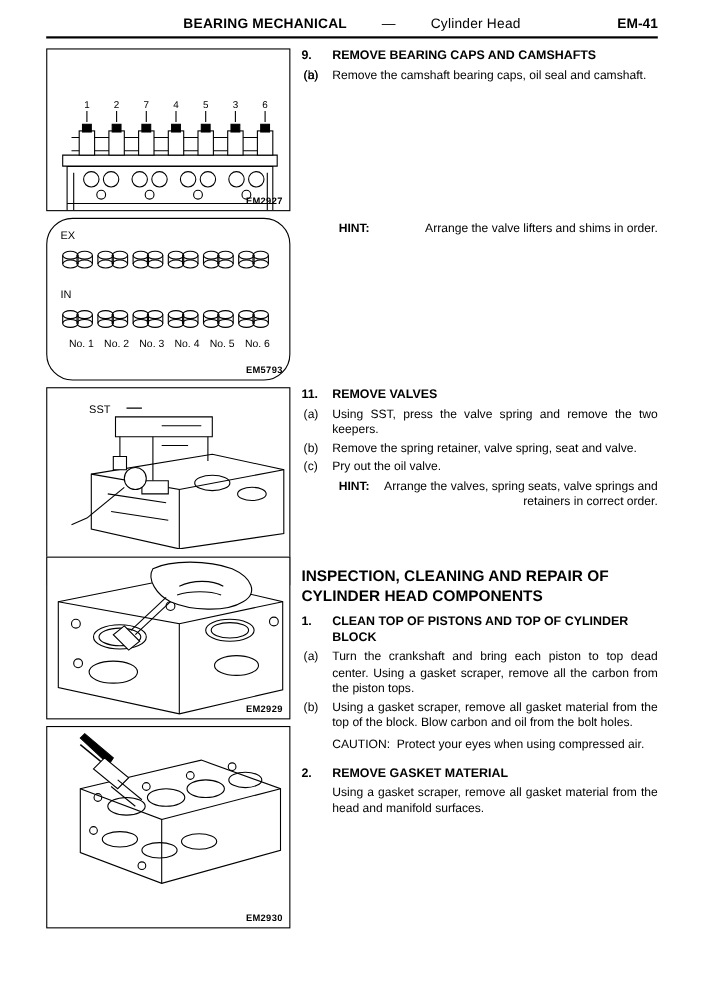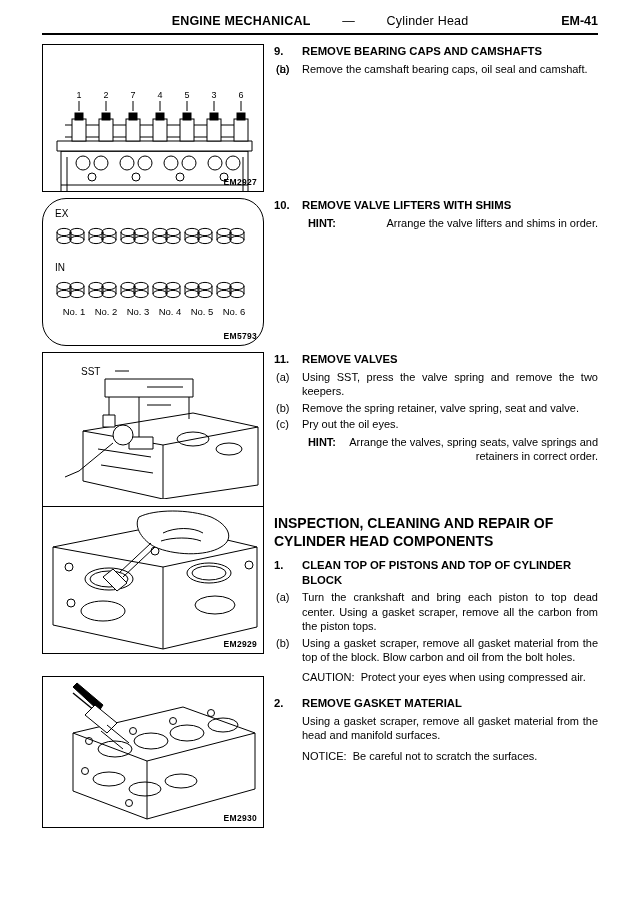--- a/index.html
+++ b/index.html
@@ -135,21 +135,21 @@
   }
   .justify { text-align: justify; text-justify: inter-word; }
 </style>
 </head>
 <body>
 
 <div class="page">
 
   <div class="header">
     <div class="header-center">
-      <span>ENGINE MECHANICAL</span><span class="sub"> — </span><span class="sub">Cylinder Head</span>
+      <span>BEARING MECHANICAL</span><span class="sub"> — </span><span class="sub">Cylinder Head</span>
     </div>
     <div class="header-right">EM-41</div>
   </div>
   <div class="header-rule"></div>
 
   <div class="fig" style="top:44px; height:148px;">
     <svg width="220" height="146" viewBox="0 0 220 146">
       <g stroke="#000" fill="none" stroke-width="1">
 
         <path d="M18 106 L18 170 L205 170 L205 106 Z" fill="#fff"></path>
@@ -422,21 +422,21 @@
         <path d="M118 34 C130 30 148 30 158 34"></path>
 
         <path d="M108 36 L76 66"></path>
         <path d="M112 40 L80 70"></path>
         <path d="M70 62 L84 76 L74 84 L60 70 Z" fill="#fff"></path>
       </g>
     </svg>
     <div class="code">EM2929</div>
   </div>
 
-  <div class="fig" style="top:676px; height:152px;">
+  <div class="fig" style="top:660px; height:184px;">
     <svg width="220" height="150" viewBox="0 0 220 150">
       <g stroke="#000" fill="none" stroke-width="1">
 
         <path d="M30 56 L140 30 L212 56 L212 112 L104 142 L30 114 Z" fill="#fff"></path>
         <path d="M30 56 L104 84 L104 142"></path>
         <path d="M104 84 L212 56"></path>
 
         <ellipse cx="72" cy="72" rx="17" ry="8"></ellipse>
         <ellipse cx="108" cy="64" rx="17" ry="8"></ellipse>
         <ellipse cx="144" cy="56" rx="17" ry="8"></ellipse>
@@ -469,41 +469,38 @@
     </div>
     <div class="sub justify">
       <span class="lbl">(a)</span>
     </div>
     <div class="sub justify">
       <span class="lbl">(b)</span><span>Remove the camshaft bearing caps, oil seal and camshaft.</span>
     </div>
   </div>
 
   <div class="txt" style="top:198px;">
-    <div class="step-title">
-      <span class="num">10.</span><span>REMOVE VALVE LIFTERS WITH SHIMS</span>
-    </div>
     <div class="hint">
       <span class="lbl k" style="position:absolute;left:28px;top:0;width:34px;">HINT:</span>
       <span style="display:block;padding-left:57px;">Arrange the valve lifters and shims in order.</span>
     </div>
   </div>
 
   <div class="txt" style="top:352px;">
     <div class="step-title">
       <span class="num">11.</span><span>REMOVE VALVES</span>
     </div>
     <div class="sub justify">
       <span class="lbl">(a)</span><span>Using SST, press the valve spring and remove the two keepers.</span>
     </div>
     <div class="sub justify">
       <span class="lbl">(b)</span><span>Remove the spring retainer, valve spring, seat and valve.</span>
     </div>
     <div class="sub justify">
-      <span class="lbl">(c)</span><span>Pry out the oil eyes.</span>
+      <span class="lbl">(c)</span><span>Pry out the oil valve.</span>
     </div>
     <div class="hint">
       <span class="k" style="position:absolute;left:28px;top:0;width:34px;">HINT:</span>
       <span style="display:block;padding-left:38px;">Arrange the valves, spring seats, valve springs and retainers in correct order.</span>
     </div>
   </div>
 
   <div class="txt" style="top:504px;">
     <div class="bigtitle">INSPECTION, CLEANING AND REPAIR OF CYLINDER HEAD COMPONENTS</div>
 
@@ -517,18 +514,15 @@
       <span class="lbl">(b)</span><span>Using a gasket scraper, remove all gasket material from the top of the block. Blow carbon and oil from the bolt holes.</span>
     </div>
     <div class="plain bold" style="margin-top:5px;">
       <span>CAUTION:</span>&nbsp;&nbsp;<span>Protect your eyes when using compressed air.</span>
     </div>
 
     <div class="step-title" style="margin-top:12px;">
       <span class="num">2.</span><span>REMOVE GASKET MATERIAL</span>
     </div>
     <div class="justify" style="padding-left:28px;margin-top:2px;">Using a gasket scraper, remove all gasket material from the head and manifold surfaces.</div>
-    <div class="bold" style="padding-left:28px;margin-top:6px;">
-      <span>NOTICE:</span>&nbsp;&nbsp;<span>Be careful not to scratch the surfaces.</span>
-    </div>
   </div>
 
 </div>
 
 </body></html>

